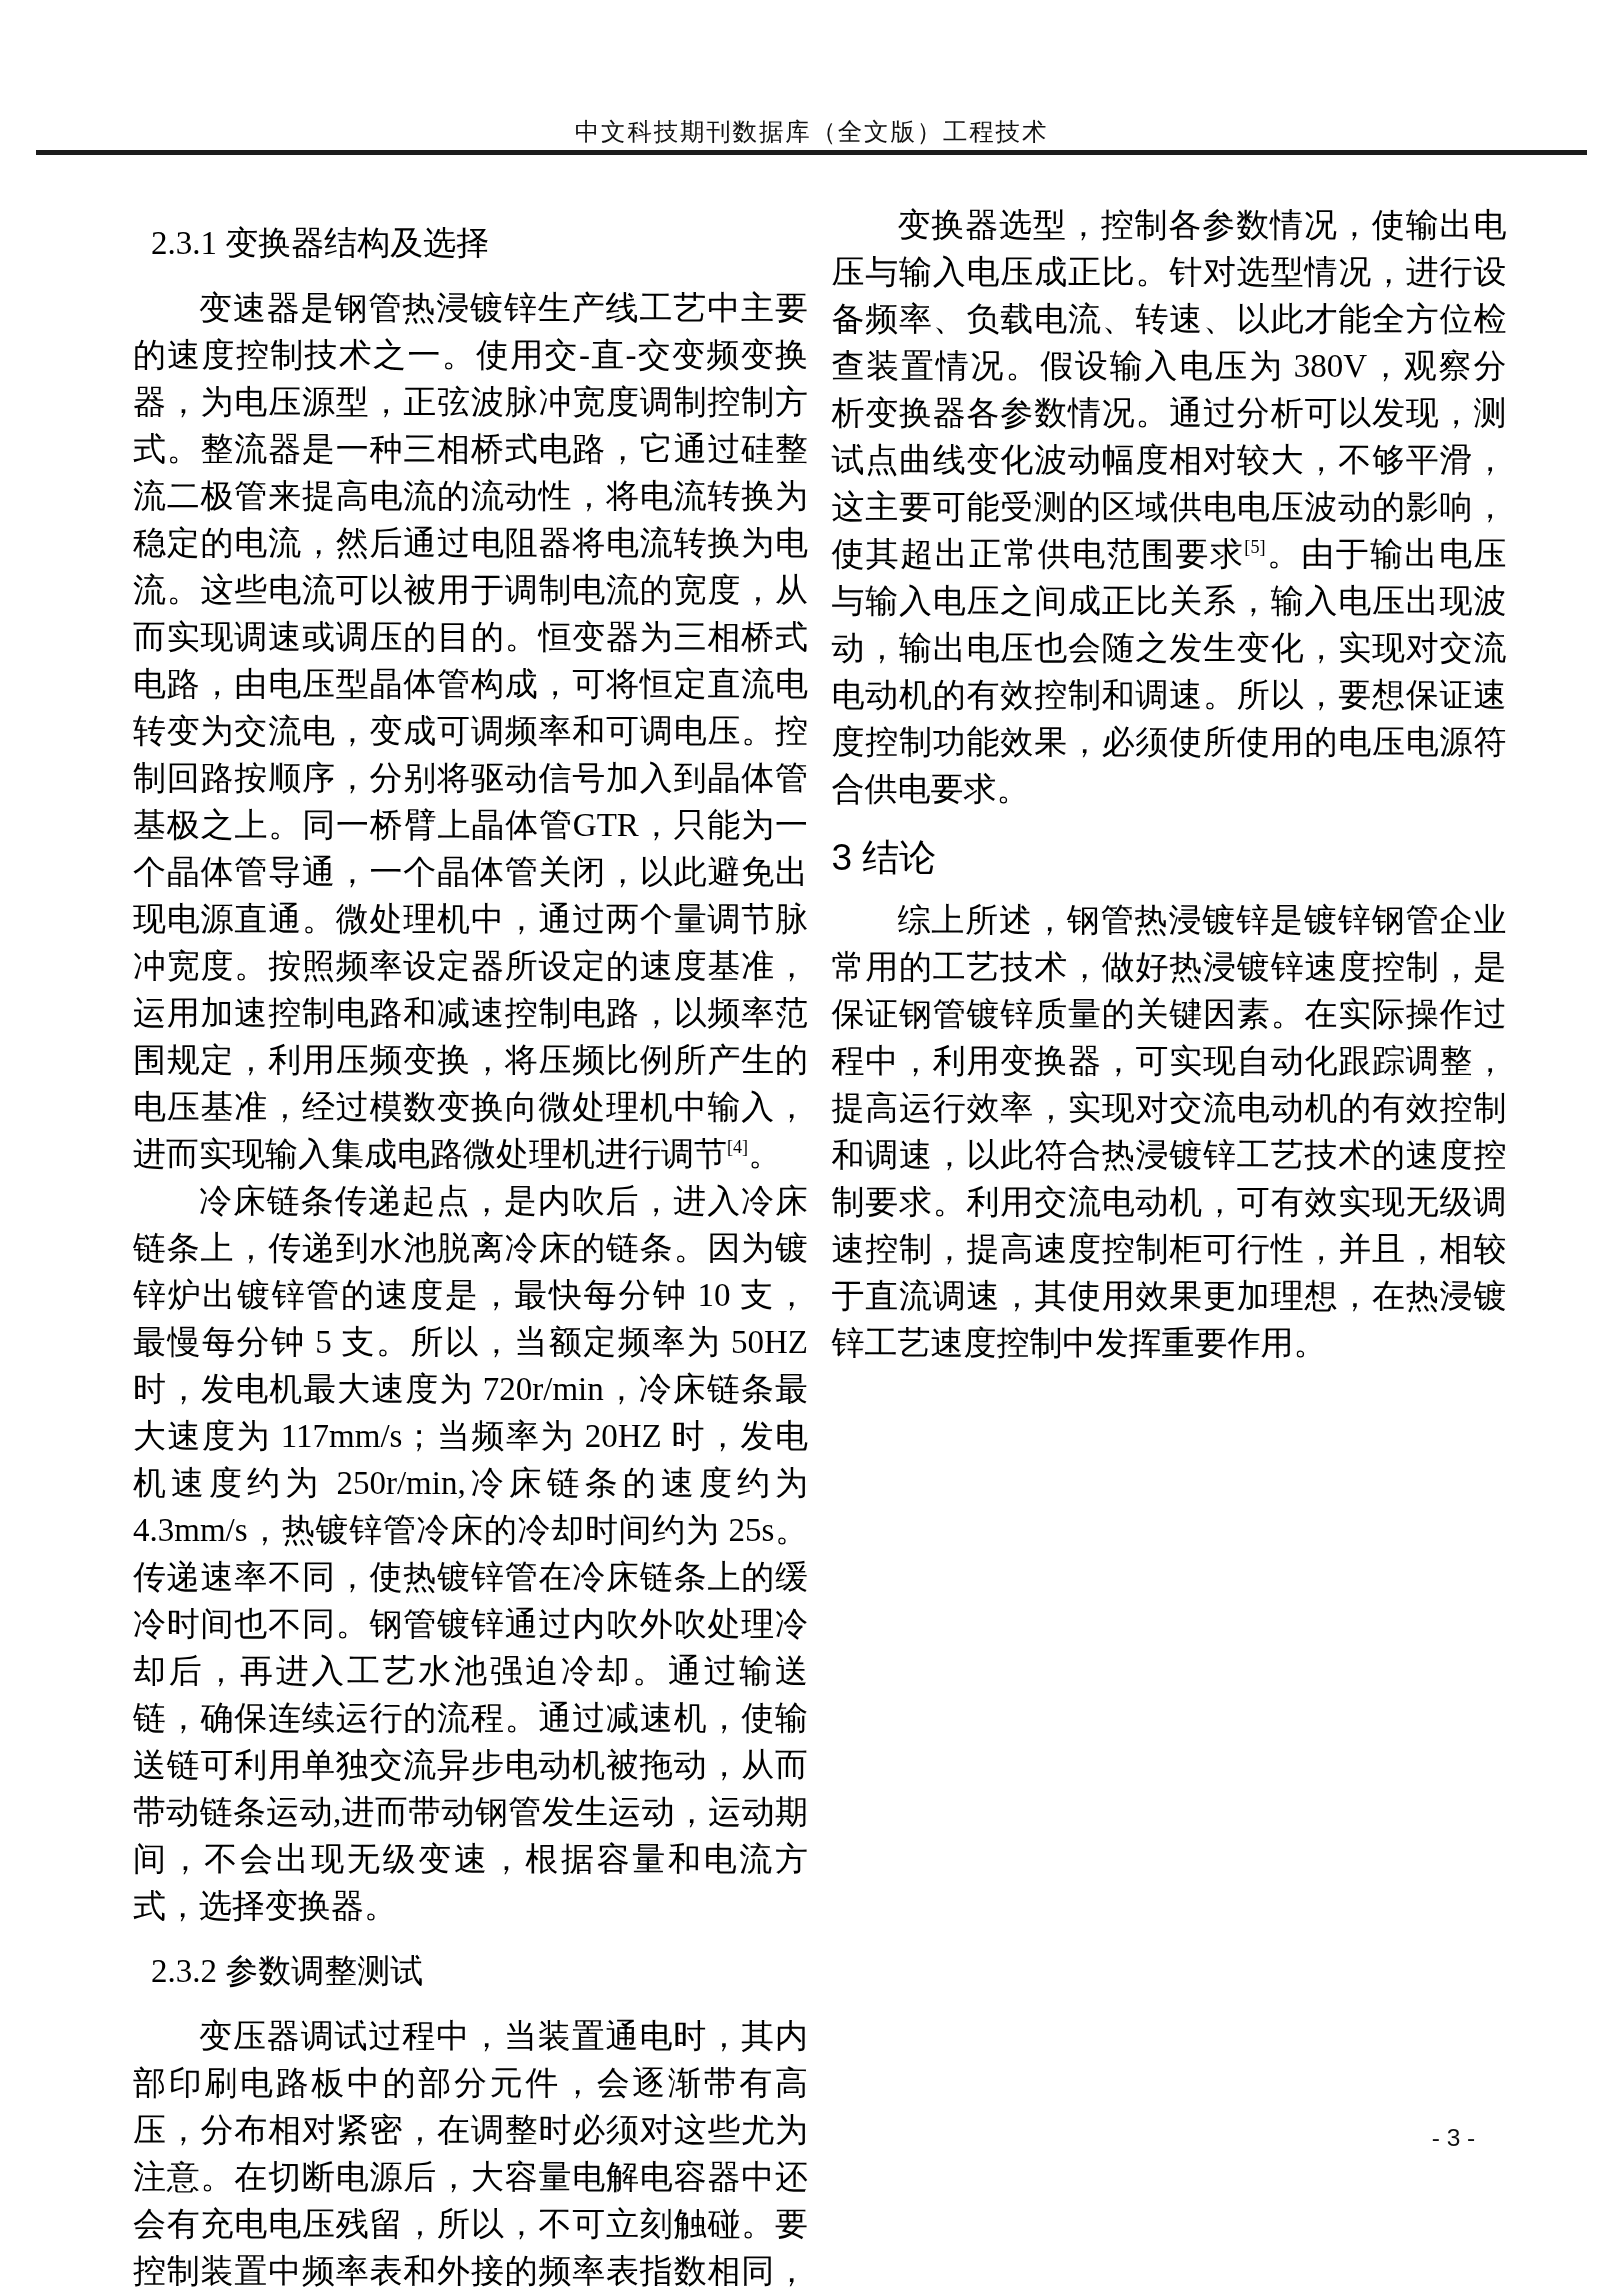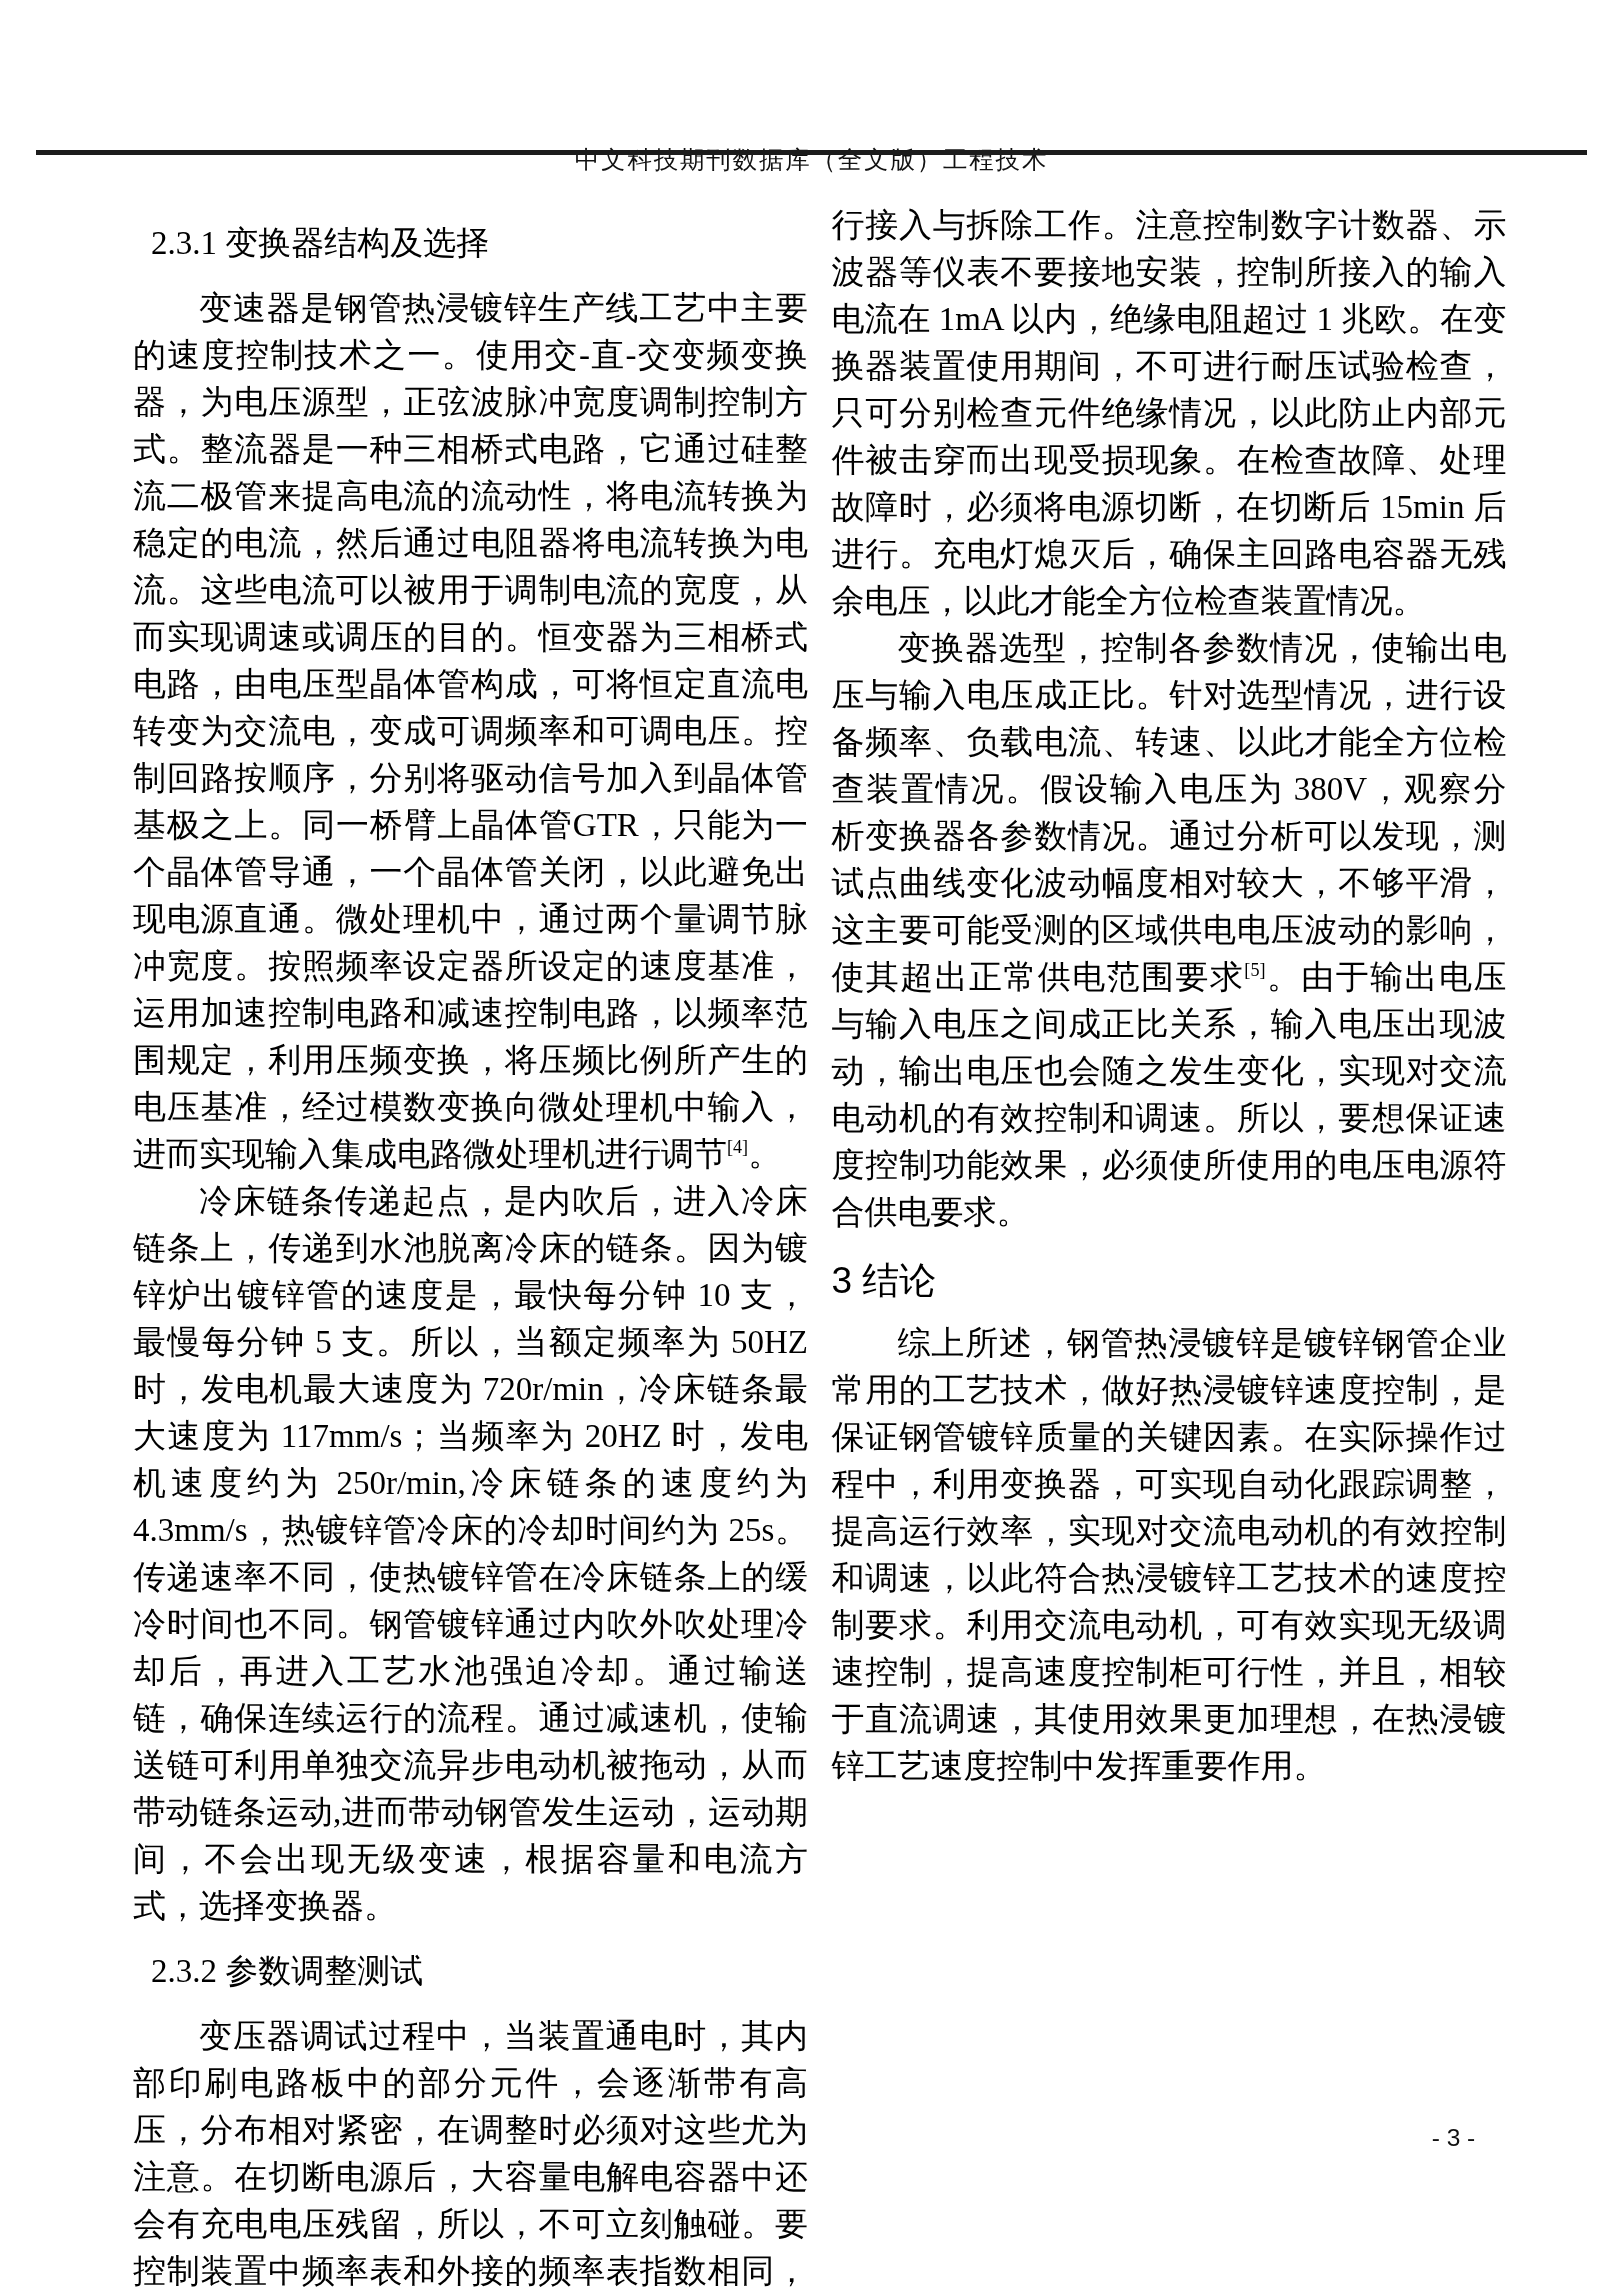--- a/index.html
+++ b/index.html
@@ -17,21 +17,20 @@
   }
   .page-header {
     position: absolute;
     top: 115px;
     left: 0;
     width: 100%;
     text-align: center;
     font-size: 24.5px;
     letter-spacing: 1.8px;
     color: #111111;
-    margin-top: 28px;
   }
   .header-rule {
     position: absolute;
     top: 150px;
     left: 36px;
     width: 1551px;
     height: 4.7px;
     background: #1c1c1c;
   }
   .columns {
@@ -104,21 +103,20 @@
     <p><span>变速器是钢管热浸镀锌生产线工艺中主要的速度控制技术之一。使用交-直-交变频变换器，为电压源型，正弦波脉冲宽度调制控制方式。整流器是一种三相桥式电路，它通过硅整流二极管来提高电流的流动性，将电流转换为稳定的电流，然后通过电阻器将电流转换为电流。这些电流可以被用于调制电流的宽度，从而实现调速或调压的目的。恒变器为三相桥式电路，由电压型晶体管构成，可将恒定直流电转变为交流电，变成可调频率和可调电压。控制回路按顺序，分别将驱动信号加入到晶体管基极之上。同一桥臂上晶体管GTR，只能为一个晶体管导通，一个晶体管关闭，以此避免出现电源直通。微处理机中，通过两个量调节脉冲宽度。按照频率设定器所设定的速度基准，运用加速控制电路和减速控制电路，以频率范围规定，利用压频变换，将压频比例所产生的电压基准，经过模数变换向微处理机中输入，进而实现输入集成电路微处理机进行调节</span><sup class="fnref">[4]</sup><span>。</span></p>
 
     <p>冷床链条传递起点，是内吹后，进入冷床链条上，传递到水池脱离冷床的链条。因为镀锌炉出镀锌管的速度是，最快每分钟 10 支，最慢每分钟 5 支。所以，当额定频率为 50HZ 时，发电机最大速度为 720r/min，冷床链条最大速度为 117mm/s；当频率为 20HZ 时，发电机速度约为 250r/min,冷床链条的速度约为 4.3mm/s，热镀锌管冷床的冷却时间约为 25s。传递速率不同，使热镀锌管在冷床链条上的缓冷时间也不同。钢管镀锌通过内吹外吹处理冷却后，再进入工艺水池强迫冷却。通过输送链，确保连续运行的流程。通过减速机，使输送链可利用单独交流异步电动机被拖动，从而带动链条运动,进而带动钢管发生运动，运动期间，不会出现无级变速，根据容量和电流方式，选择变换器。</p>
 
     <h3 class="sec-heading">2.3.2 参数调整测试</h3>
 
     <p>变压器调试过程中，当装置通电时，其内部印刷电路板中的部分元件，会逐渐带有高压，分布相对紧密，在调整时必须对这些尤为注意。在切断电源后，大容量电解电容器中还会有充电电压残留，所以，不可立刻触碰。要控制装置中频率表和外接的频率表指数相同，在正式使用前，要做好检查和调节，将频率表调整至零位。通电后，未输出频率前，出现指针略有偏向是正常现象。试验过程中，先却段电源，再进</p>
   </div>
 
   <div class="col">
-    <p class="no-indent">行接入与拆除工作。注意控制数字计数器、示波器等仪表不要接地安装，控制所接入的输入电流在 1mA 以内，绝缘电阻超过 1 兆欧。在变换器装置使用期间，不可进行耐压试验检查，只可分别检查元件绝缘情况，以此防止内部元件被击穿而出现受损现象。在检查故障、处理故障时，必须将电源切断，在切断后 15min 后进行。充电灯熄灭后，确保主回路电容器无残余电压，以此才能全方位检查装置情况。</p>
 
 
     <p><span>变换器选型，控制各参数情况，使输出电压与输入电压成正比。针对选型情况，进行设备频率、负载电流、转速、以此才能全方位检查装置情况。假设输入电压为 380V，观察分析变换器各参数情况。通过分析可以发现，测试点曲线变化波动幅度相对较大，不够平滑，这主要可能受测的区域供电电压波动的影响，使其超出正常供电范围要求</span><sup class="fnref">[5]</sup><span>。由于输出电压与输入电压之间成正比关系，输入电压出现波动，输出电压也会随之发生变化，实现对交流电动机的有效控制和调速。所以，要想保证速度控制功能效果，必须使所使用的电压电源符合供电要求。</span></p>
 
 
     <h2 class="big-heading">3 结论</h2>
 
     <p>综上所述，钢管热浸镀锌是镀锌钢管企业常用的工艺技术，做好热浸镀锌速度控制，是保证钢管镀锌质量的关键因素。在实际操作过程中，利用变换器，可实现自动化跟踪调整，提高运行效率，实现对交流电动机的有效控制和调速，以此符合热浸镀锌工艺技术的速度控制要求。利用交流电动机，可有效实现无级调速控制，提高速度控制柜可行性，并且，相较于直流调速，其使用效果更加理想，在热浸镀锌工艺速度控制中发挥重要作用。</p>
   </div>
 

